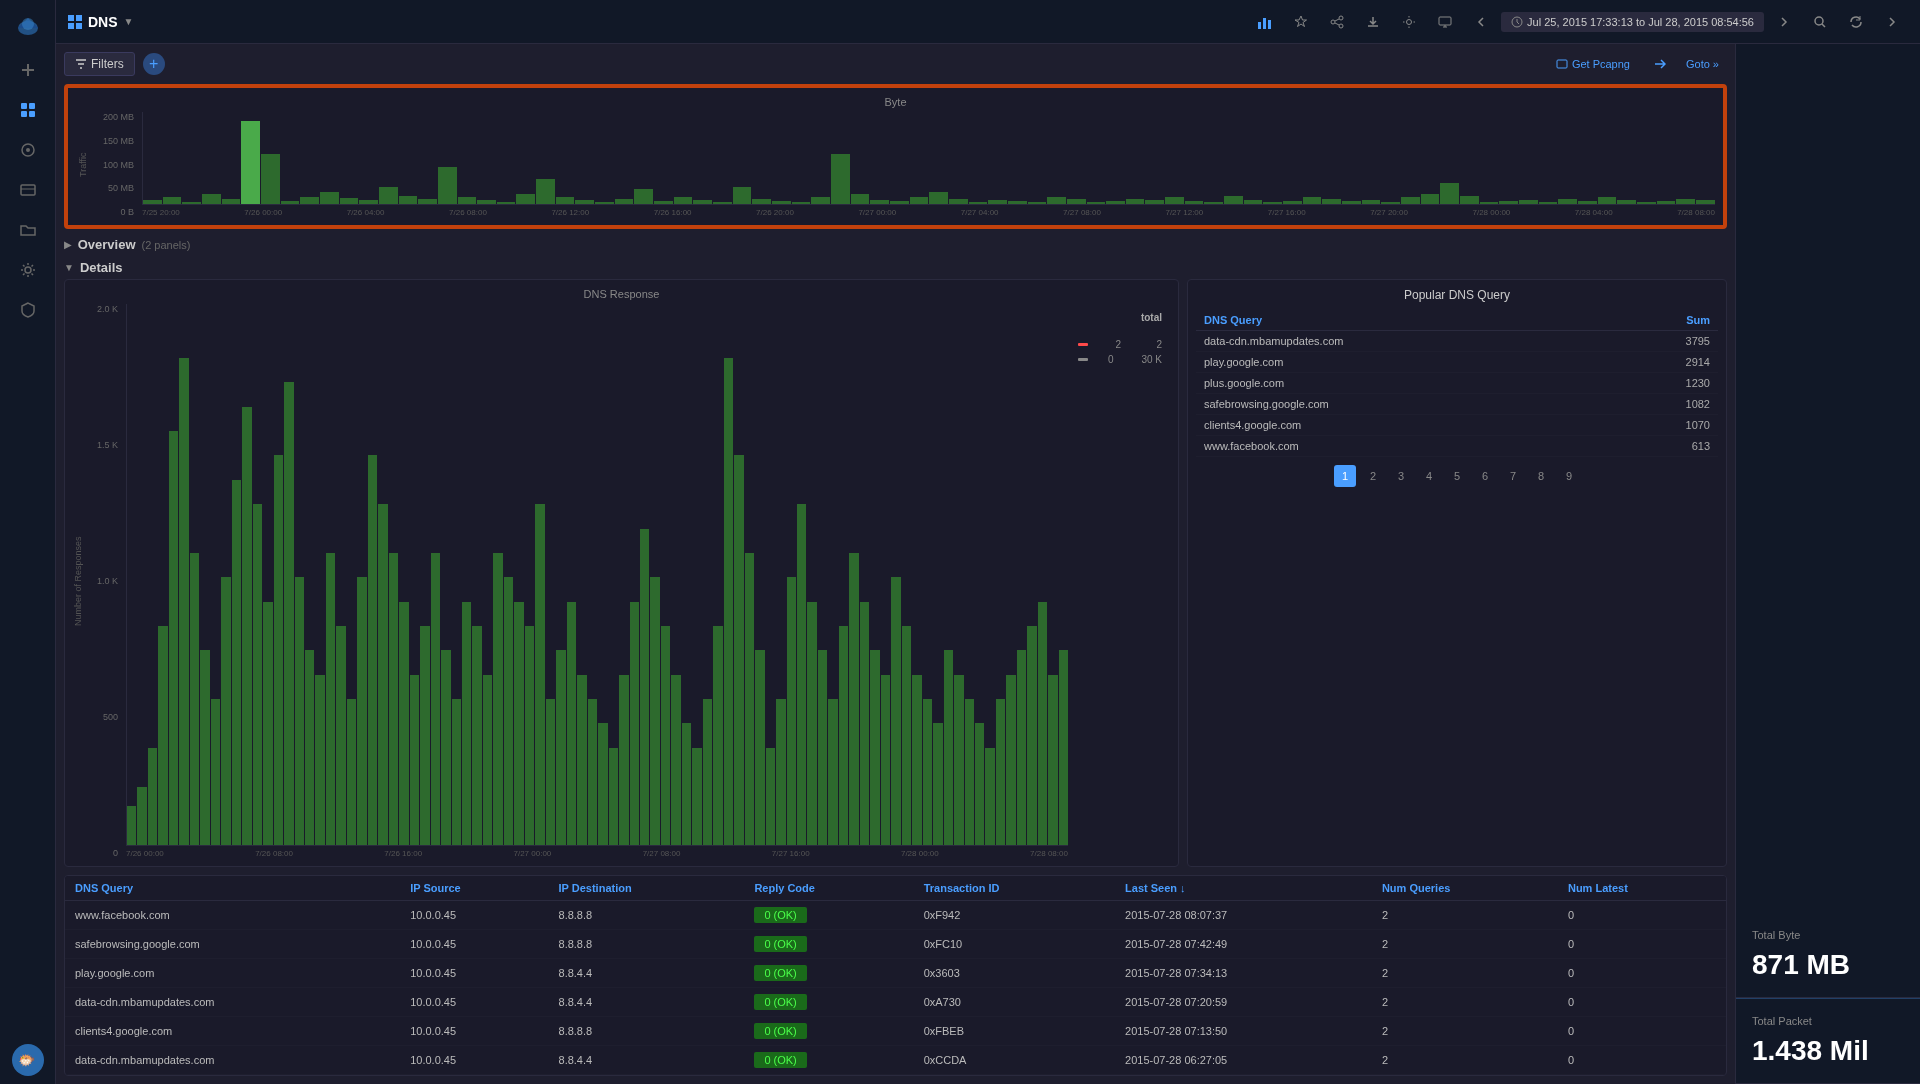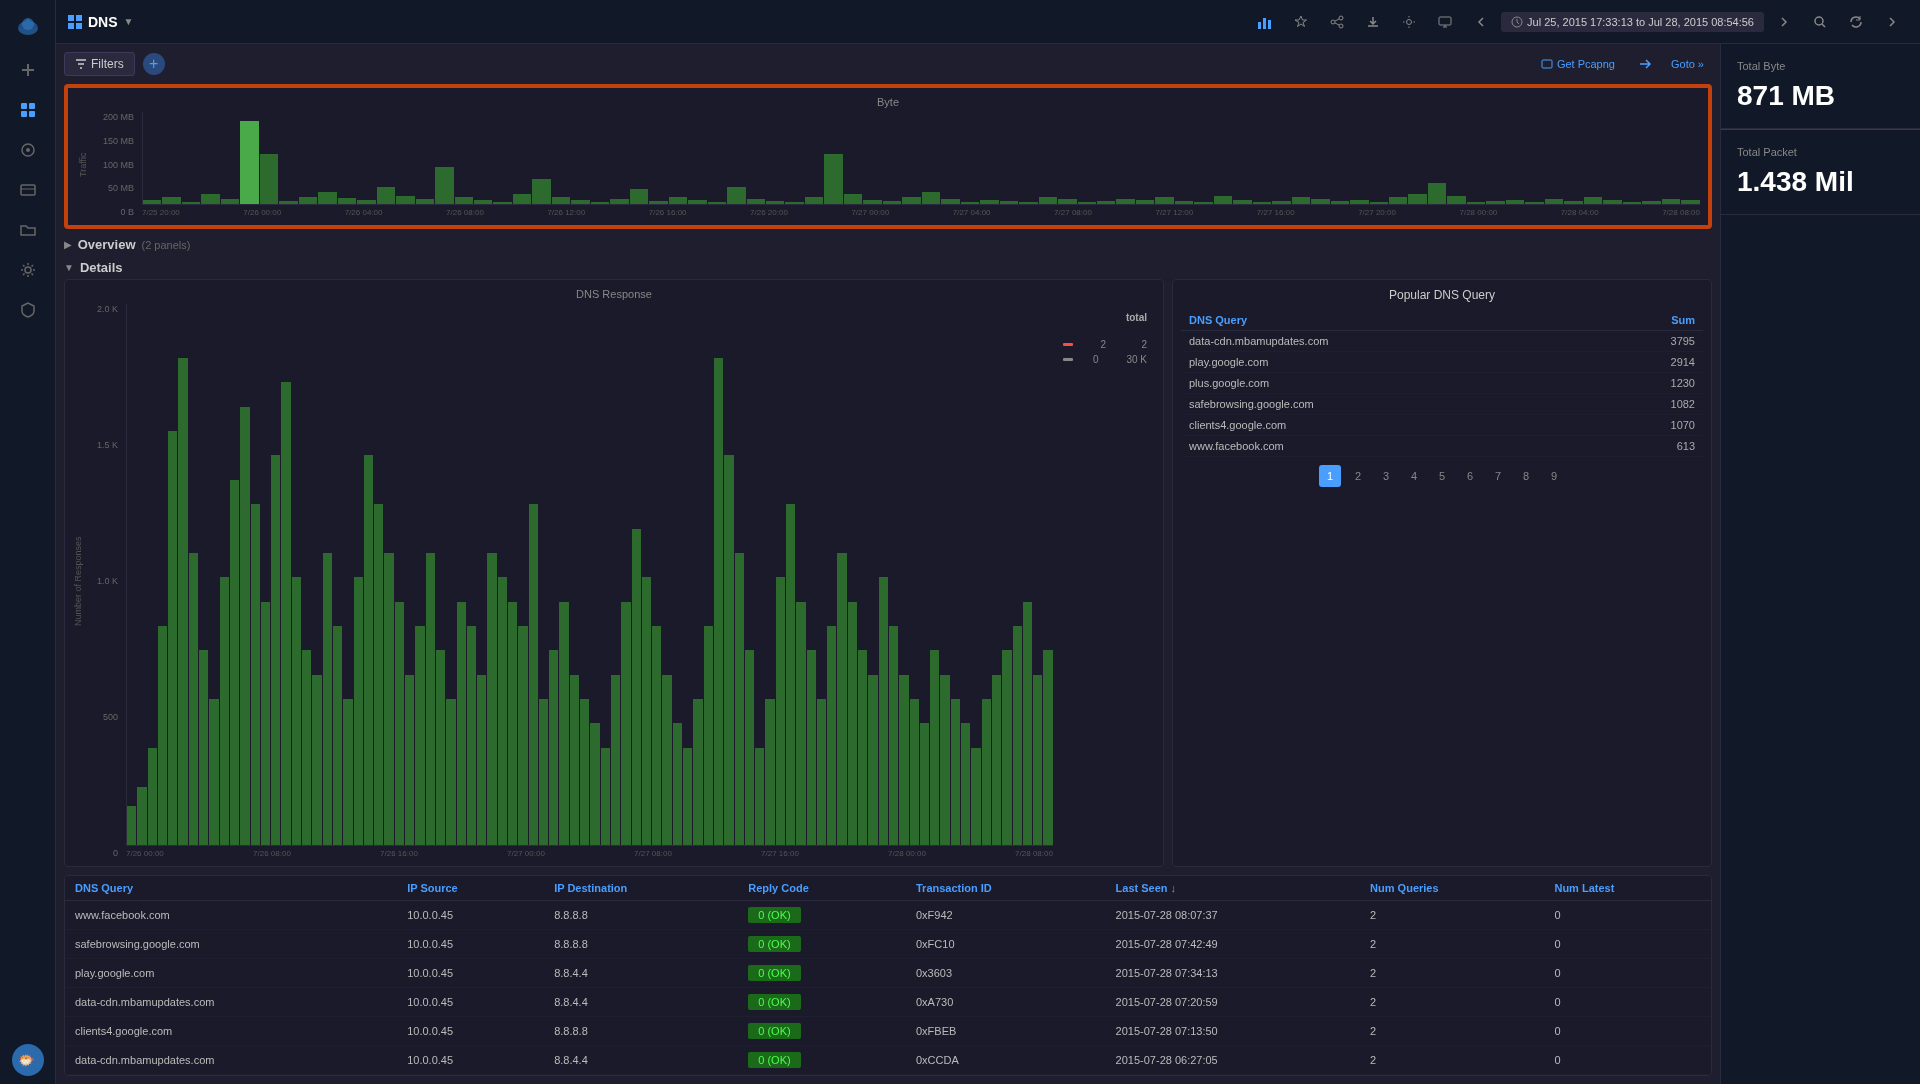--- a/index.html
+++ b/index.html
@@ -408,26 +408,27 @@
       cursor: pointer;
       color: #888;
     }
     .page-num.active {
       background: #4a9eff;
       color: #fff;
     }
 
     
     .right-panel {
-      width: 200px;
+      width: 185px;
       background: #111827;
       border-left: 1px solid #2a2a3e;
       display: flex;
       flex-direction: column;
       flex-shrink: 0;
+      justify-content: flex-end;
     }
     .stat-card {
       padding: 16px;
       border-bottom: 1px solid #2a2a3e;
     }
     .stat-label {
       font-size: 11px;
       color: #888;
       margin-bottom: 8px;
     }

